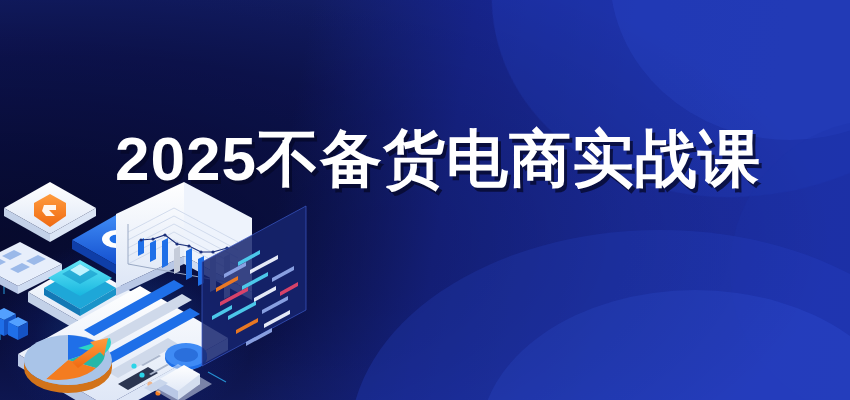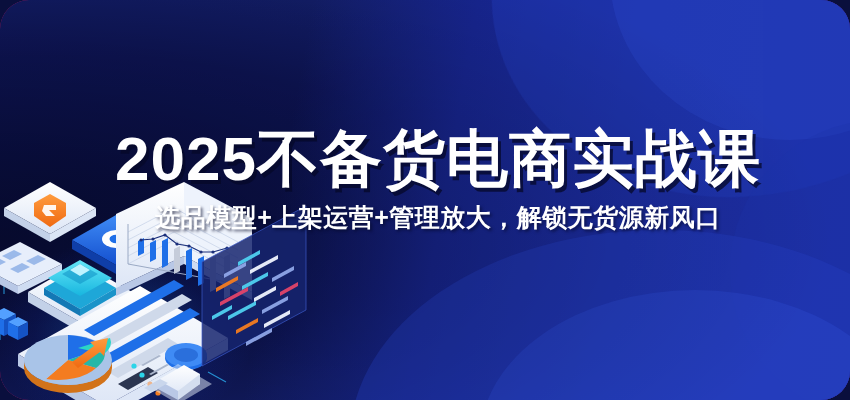--- a/index.html
+++ b/index.html
@@ -1,20 +1,19 @@
 <!DOCTYPE html>
 <html><head>
 <meta charset="utf-8">
 <style>
   html,body{margin:0;padding:0;background:#0a0f3d;}
   body{font-family:"Liberation Sans","DejaVu Sans",sans-serif;}
   #banner{
     position:relative;width:850px;height:400px;overflow:hidden;
     background:#be185d;
-    border-radius:29px;
   }
   
   .bg-base{position:absolute;inset:0;
     background:
       radial-gradient(120% 95% at 8% 50%, #0b1150 0%, #0e1559 38%, #14206d 62%, #17258a 100%);
   }
   .bg-right{position:absolute;inset:0;
     background:linear-gradient(100deg, rgba(10,16,70,0) 34%, #17258f 52%, #1b2c9e 72%, #1d2ea4 100%);
   }
   .wave{position:absolute;border-radius:50%;}
@@ -287,16 +286,15 @@
       <polygon points="14,22 40,7 56,16 56,26 34,38 14,28" fill="url(#gWhite)"></polygon>
       <polygon points="14,22 34,33 34,42 14,31" fill="#b9c8e6"></polygon>
       <polygon points="56,16 34,33 34,42 56,26" fill="#d4deef"></polygon>
       <polygon points="0,30 16,21 24,25 8,34" fill="#c9d6ec"></polygon>
     </g>
   </svg>
   </div>
 
   <div class="text-block">
     <h1 class="title">2025不备货电商实战课</h1>
-    <p class="subtitle">选品模型+上架运营+管理放大，解锁无货源新风口</p>
   </div>
 
 </div>
 
 </body></html>

